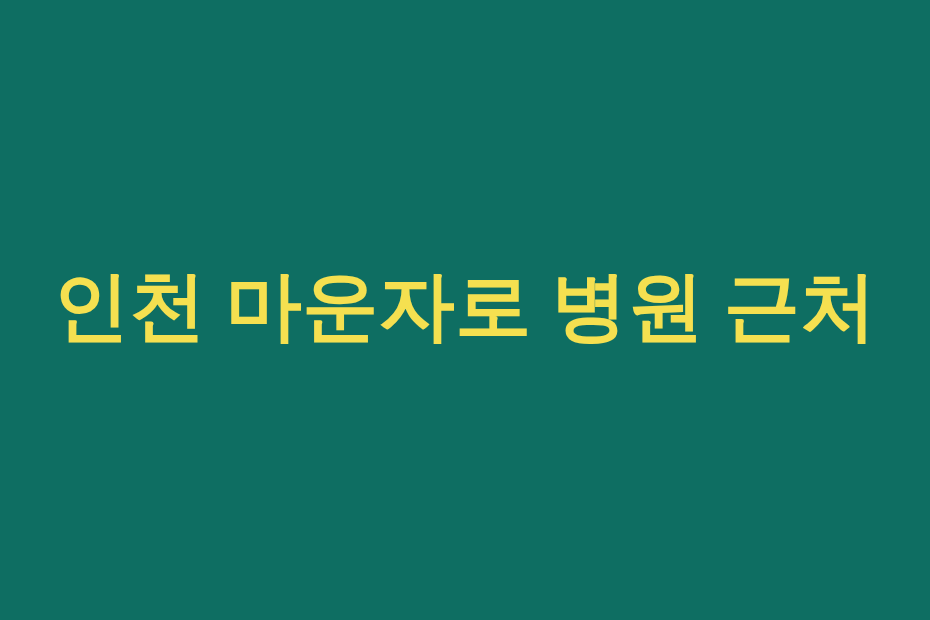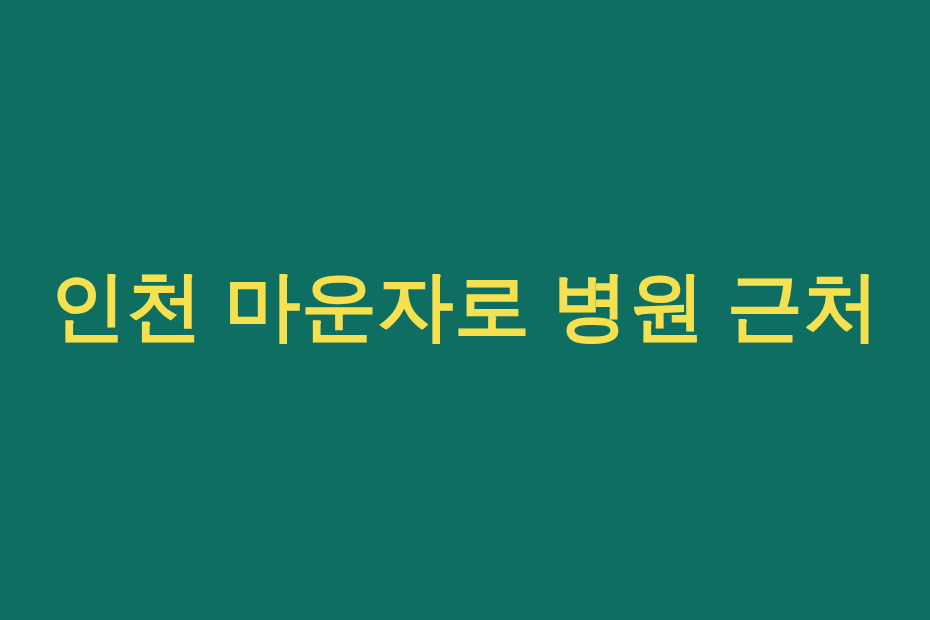--- a/index.html
+++ b/index.html
@@ -24,23 +24,23 @@
     align-items: center;
     justify-content: center;
     box-sizing: border-box;
     overflow: hidden;
   }
 
   #headline {
     width: 830px;
     margin: 0;
     padding: 0;
-    text-align: left;
+    text-align: center;
     color: #F5E050;
-    font-family: Liberation Sans, sans-serif;
+    font-family: Liberation Serif, serif;
     font-weight: 700;
     font-size: 76px;
     line-height: 108px;
     letter-spacing: 0.5px;
     word-break: keep-all;
     -webkit-font-smoothing: antialiased;
     transform: translateY(-4px);
   }
 
   #headline .line {

